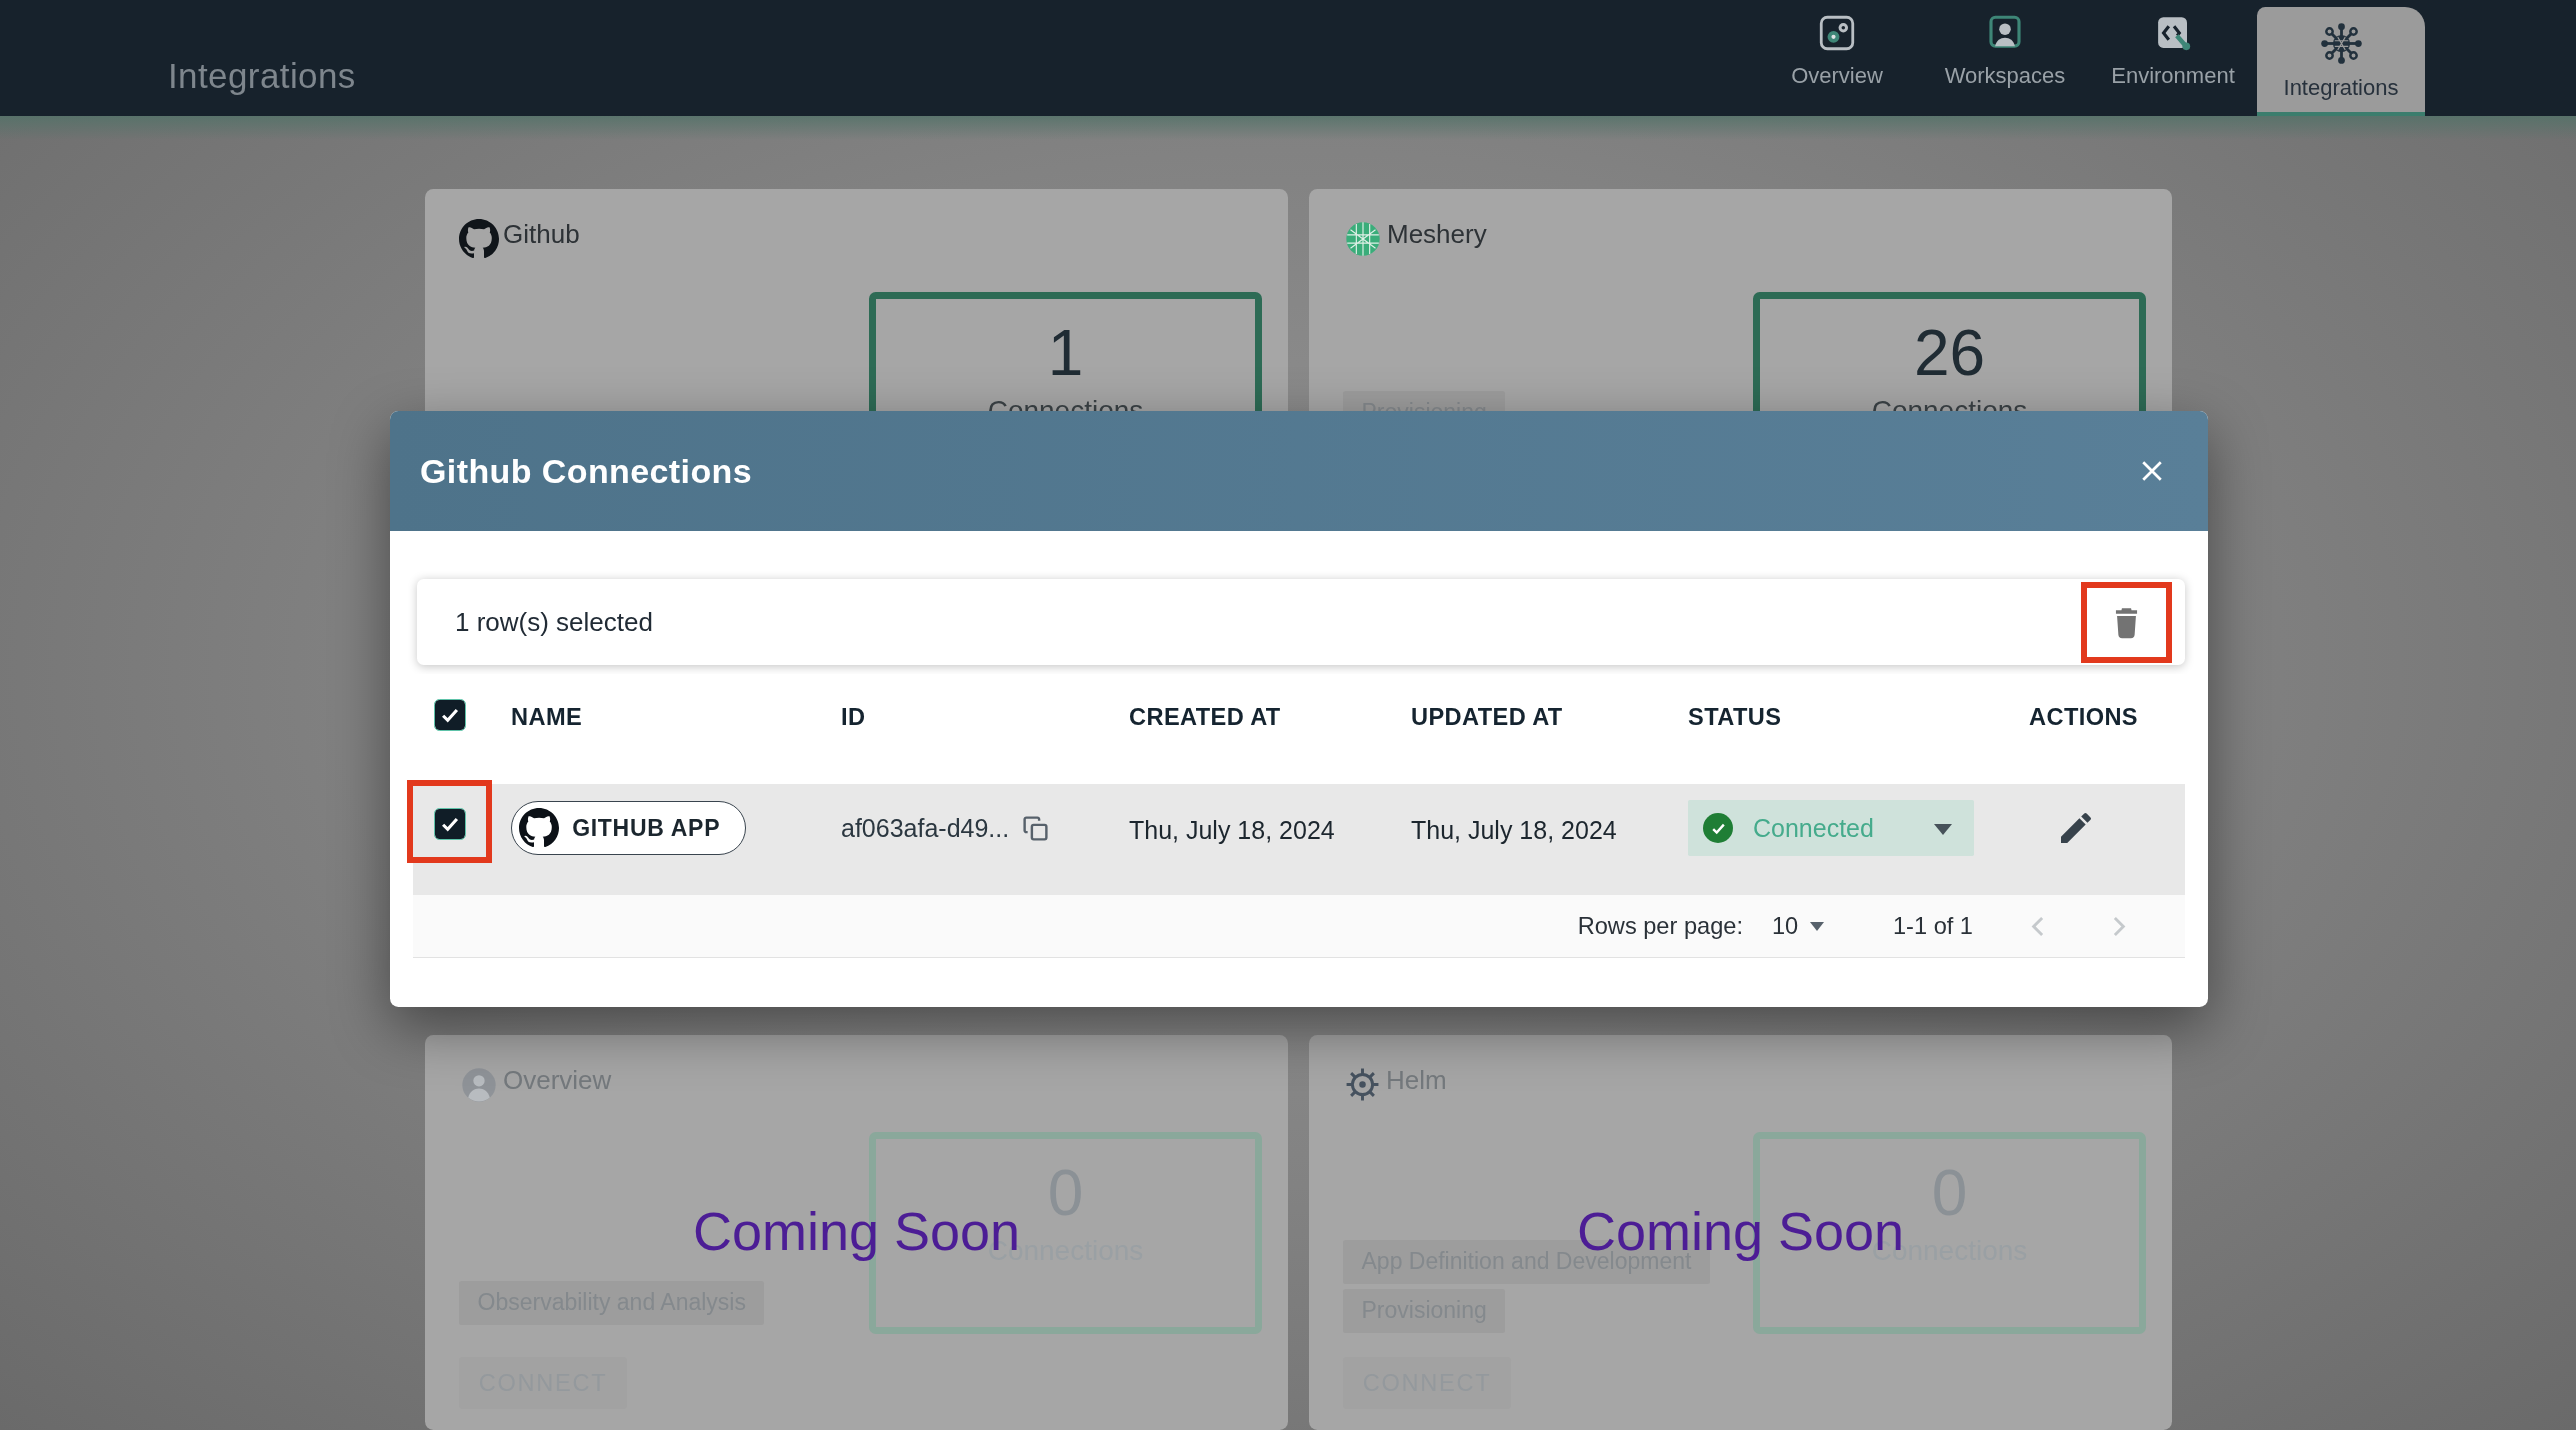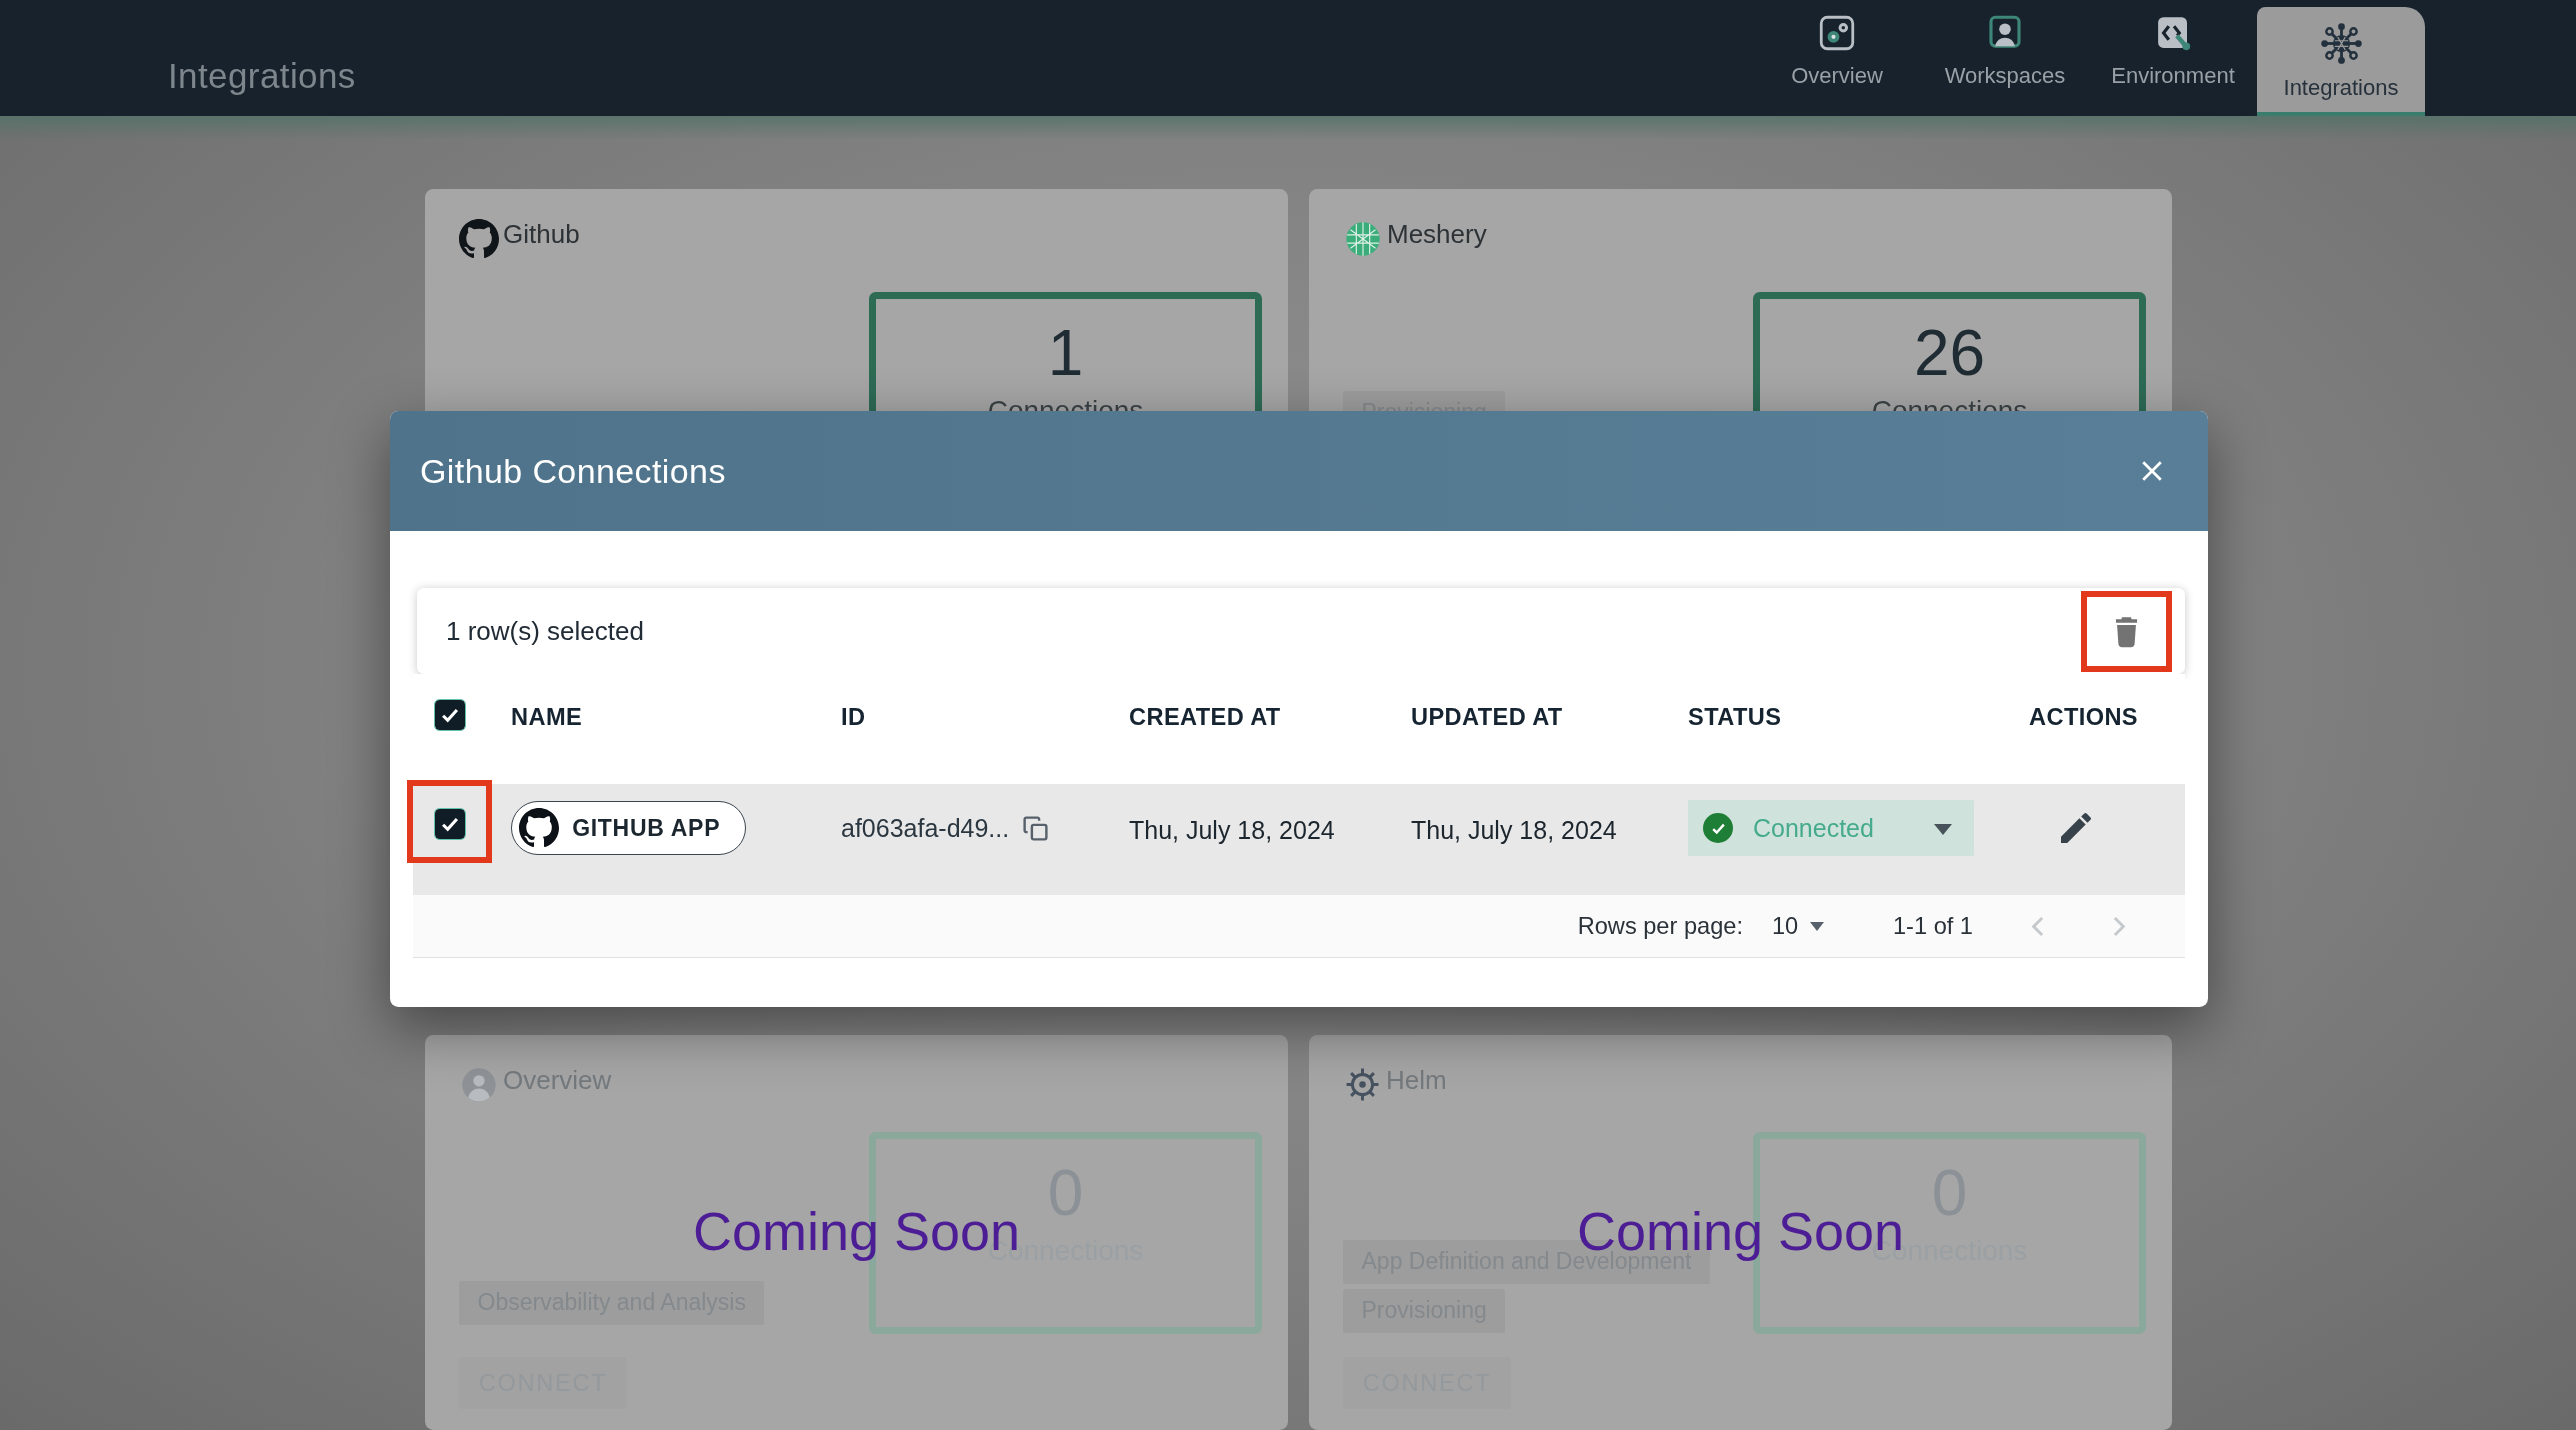--- a/index.html
+++ b/index.html
@@ -36,26 +36,26 @@
   .tag{position:absolute;left:34px;background:#9d9d9d;color:#84898d;font-size:23px;padding:8.4px 18.5px;border-radius:2.5px;white-space:nowrap;}
   .connect-btn{position:absolute;left:34px;top:322px;width:168px;height:52px;background:#a2a2a2;color:#94999d;
         font-size:23.6px;letter-spacing:1.7px;border-radius:3.4px;display:flex;align-items:center;justify-content:center;cursor:pointer;}
   .coming-soon{position:absolute;left:0;right:0;top:165px;text-align:center;font-size:54px;font-weight:500;color:#4c1d95;z-index:2;}
 
   
   .modal{position:absolute;left:390px;top:411px;width:1818px;height:596px;background:#fff;border-radius:8.4px;
          box-shadow:0 20px 59px rgba(0,0,0,.45);z-index:10;}
   .modal-header{position:absolute;left:0;top:0;right:0;height:120px;background:linear-gradient(90deg,#4e738a,#597f98);
          border-radius:8.4px 8.4px 0 0;display:flex;align-items:center;justify-content:space-between;padding:0 35px 0 30px;}
-  .modal-title{font-size:34px;color:#ffffff;letter-spacing:0.4px;}
+  .modal-title{font-size:34px;color:#ffffff;letter-spacing:0.4px;font-weight:bold;}
   .modal-close{width:42px;height:42px;display:flex;align-items:center;justify-content:center;cursor:pointer;}
 
   .toolbar{position:absolute;left:27px;top:168px;width:1768px;height:86px;background:#fff;border-radius:6.7px;
          box-shadow:0 1.7px 10px rgba(0,0,0,.22);display:flex;align-items:center;justify-content:space-between;
-         padding-left:29px;padding-right:13.5px;margin-top:9px;}
+         padding-left:38px;padding-right:13.5px;}
   .selected-text{font-size:26px;color:#212b35;}
   .trash-annotation{width:91px;height:81px;border:6.7px solid #e2391d;display:flex;align-items:center;justify-content:center;}
   .trash-btn{cursor:pointer;display:flex;}
 
   .thead{position:absolute;left:23px;top:263px;width:1772px;height:110px;background:#fff;}
   .th{position:absolute;top:30px;font-size:23.6px;font-weight:bold;color:#152430;letter-spacing:0.4px;}
   .trow{position:absolute;left:23px;top:373px;width:1772px;height:111px;background:#e8e8e8;}
 
   .cb{position:absolute;width:30px;height:30px;background:#101d27;border-radius:4.2px;outline:1.7px solid #5ec3a9;outline-offset:0.8px;
       display:flex;align-items:center;justify-content:center;cursor:pointer;}

